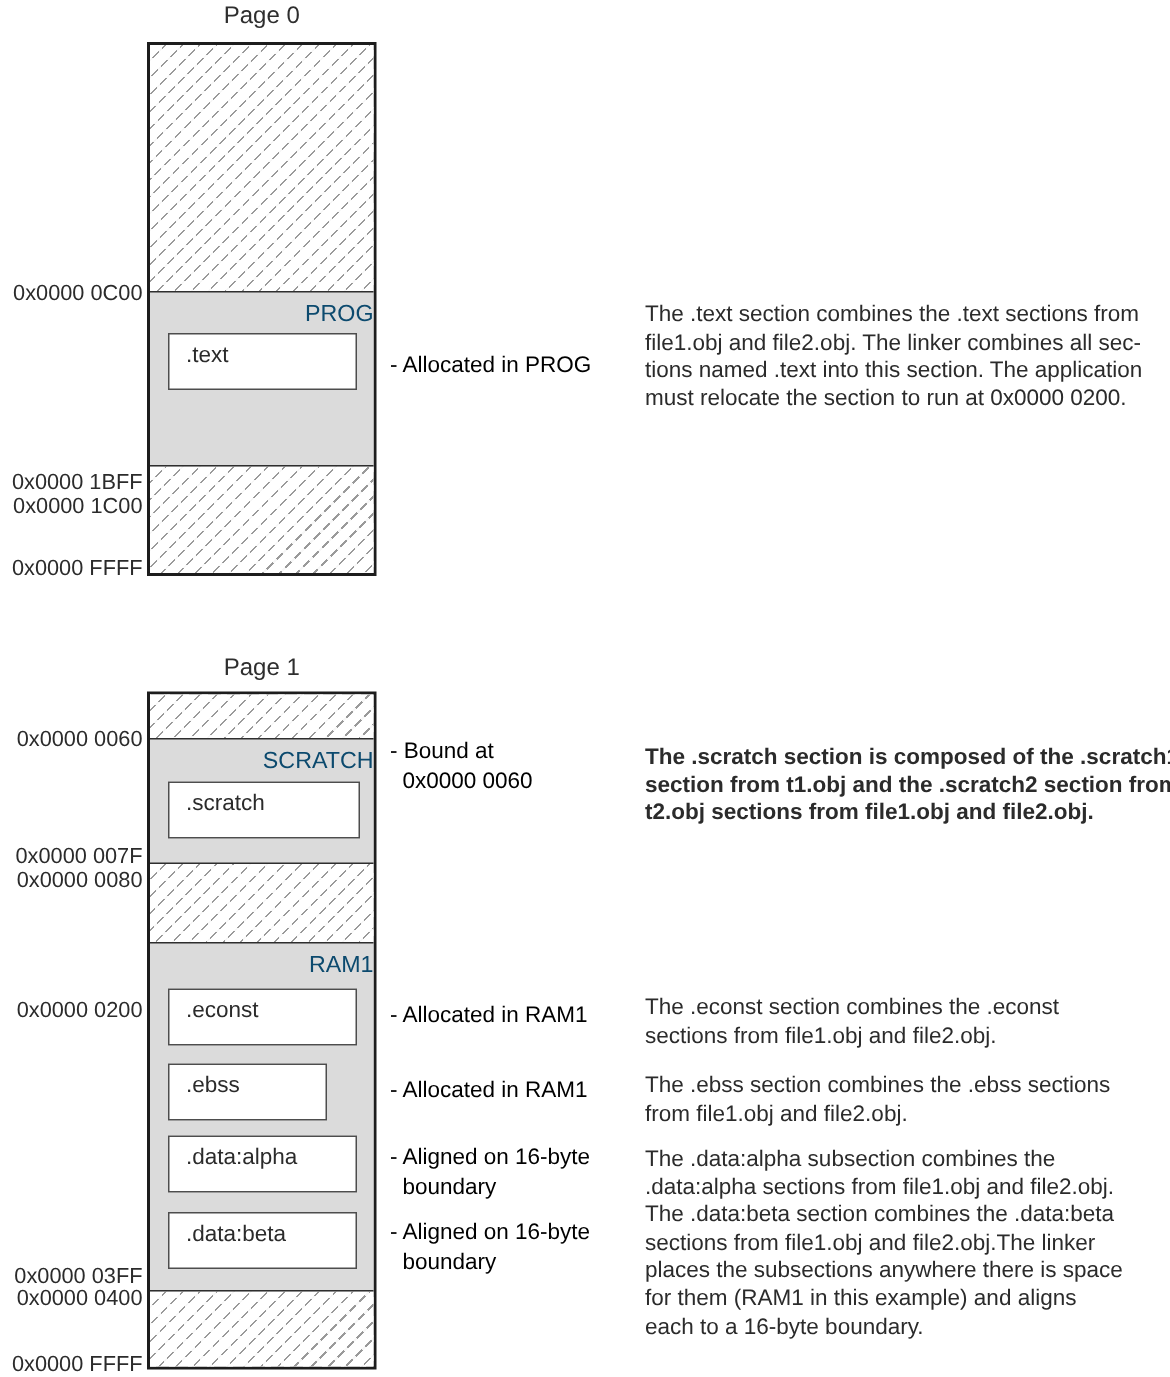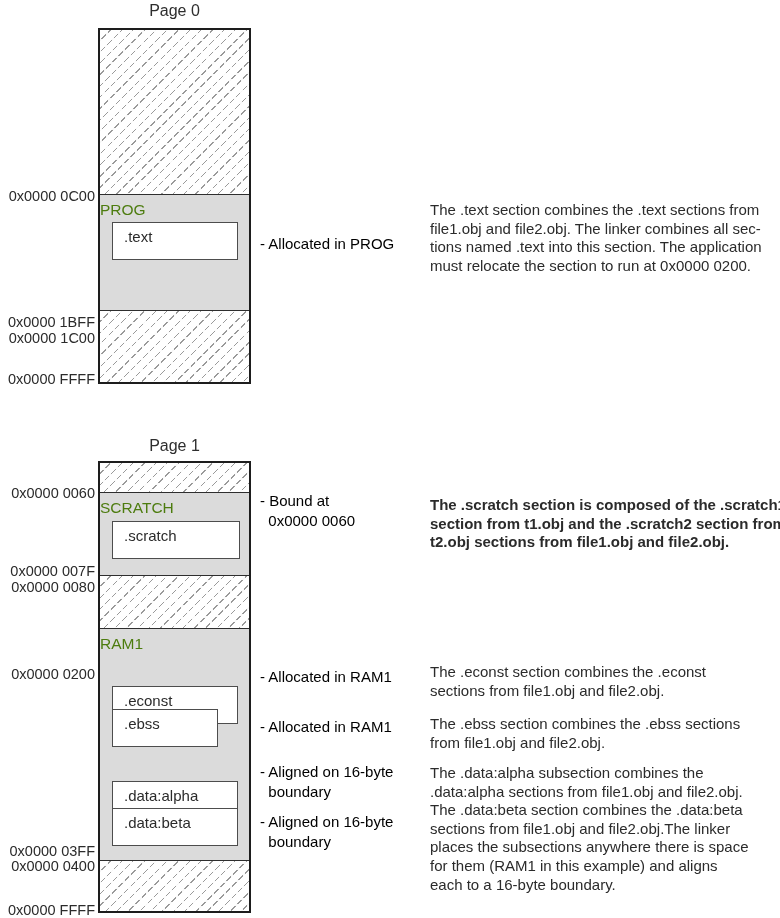--- a/index.html
+++ b/index.html
@@ -40,23 +40,23 @@
     background: #dbdbdb;
     border-top: 1px solid #2e2e2e;
     border-bottom: 1px solid #2e2e2e;
     position: relative;
     box-sizing: border-box;
   }
   .sec-header {
     position: absolute;
     left: 0;
     width: 100%;
-    text-align: left;
+    text-align: right;
     font-size: 15.5px;
-    color: #4d7c0f;
+    color: #0c4a6e;
   }
   .inner-box {
     position: absolute;
     background: #ffffff;
     border: 1.5px solid #4d4d4d;
     box-sizing: border-box;
     font-size: 15px;
     padding: 5px 0 0 11px;
     color: #2b2b2b;
   }
@@ -119,23 +119,23 @@
 
   <div class="mem-block" style="top: 461px; height: 452px;">
     <div class="hatch" style="height: 29px;"></div>
     <div class="gray-sec" style="height: 84px;">
       <div class="sec-header" style="top: 6px;">SCRATCH</div>
       <div class="inner-box" style="left: 12px; top: 28px; width: 128px; height: 38px;">.scratch</div>
     </div>
     <div class="hatch" style="height: 52px;"></div>
     <div class="gray-sec" style="height: 233px;">
       <div class="sec-header" style="top: 6px;">RAM1</div>
-      <div class="inner-box" style="left: 12px; top: 30px; width: 126px; height: 38px; margin-top: 27px;">.econst</div>
+      <div class="inner-box" style="left: 12px; top: 30px; width: 126px; height: 38px;">.econst</div>
       <div class="inner-box" style="left: 12px; top: 80px; width: 106px; height: 38px;">.ebss</div>
-      <div class="inner-box" style="left: 12px; top: 128px; width: 126px; height: 38px; margin-top: 24px;">.data:alpha</div>
+      <div class="inner-box" style="left: 12px; top: 128px; width: 126px; height: 38px;">.data:alpha</div>
       <div class="inner-box" style="left: 12px; top: 179px; width: 126px; height: 38px;">.data:beta</div>
     </div>
     <div class="hatch" style="flex: 1;"></div>
   </div>
 
   <div class="addr" style="top: 485px;">0x0000 0060</div>
   <div class="addr" style="top: 563px;">0x0000 007F</div>
   <div class="addr" style="top: 579px;">0x0000 0080</div>
   <div class="addr" style="top: 626px; margin-top: 40px;">0x0000 0200</div>
   <div class="addr" style="top: 843px;">0x0000 03FF</div>

